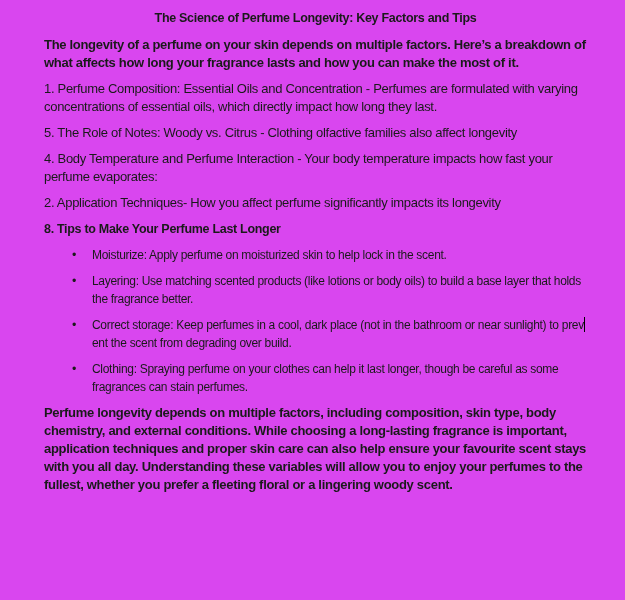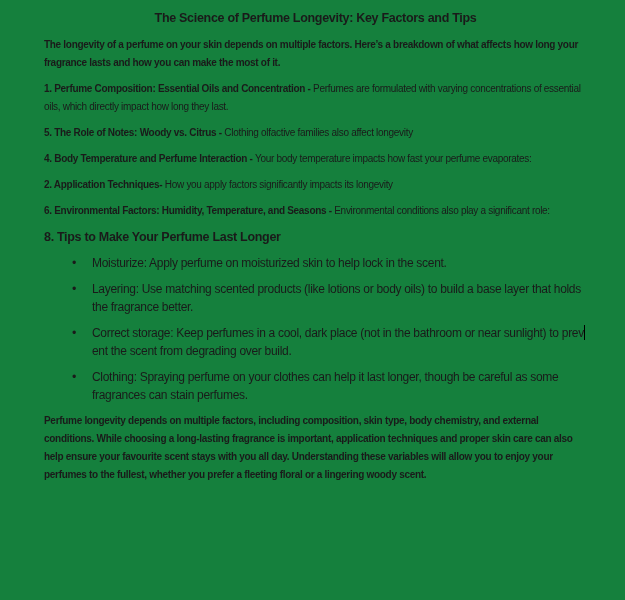--- a/index.html
+++ b/index.html
@@ -13,39 +13,39 @@
     font-family: "Liberation Sans", "DejaVu Sans", sans-serif;
     color: #1a1a1a;
     overflow: hidden;
   }
   .page {
     box-sizing: border-box;
     width: 625px;
     height: 600px;
     padding: 9px 38px 0 44px;
     overflow: hidden;
-    background: #15803d;
+    background: #d946ef;
   }
   .title {
     font-size: 12.5px;
     font-weight: 700;
     text-align: center;
     margin: 0 0 9px 0;
     line-height: 18px;
     letter-spacing: -0.3px;
   }
   .para {
-    font-size: 10px;
+    font-size: 13px;
     line-height: 18px;
     margin: 0 0 8px 0;
     letter-spacing: -0.3px;
     font-weight: 400;
   }
   .bold { font-weight: 700; }
-  .b { font-weight: 700; }
+  .b { font-weight: 400; }
   h2.para { font-size: 12.5px; margin-top: 8px; }
   ul.tips {
     list-style: none;
     margin: 0 0 8px 0;
     padding: 0;
   }
   ul.tips li {
     display: flex;
     margin: 0 0 8px 0;
   }
@@ -79,23 +79,22 @@
 
   <p class="para bold">The longevity of a perfume on your skin depends on multiple factors. Here’s a breakdown of what affects how long your fragrance lasts and how you can make the most of it.</p>
 
   <p class="para"><span class="b">1. Perfume Composition: Essential Oils and Concentration - </span><span>Perfumes are formulated with varying concentrations of essential oils, which directly impact how long they last.</span></p>
 
   <p class="para"><span class="b">5. The Role of Notes: Woody vs. Citrus - </span><span>Clothing olfactive families also affect longevity</span></p>
 
 
   <p class="para"><span class="b">4. Body Temperature and Perfume Interaction - </span><span>Your body temperature impacts how fast your perfume evaporates:</span></p>
 
-  <p class="para"><span class="b">2. Application Techniques- </span><span>How you apply factors significantly impacts its longevity</span></p>
+  <p class="para"><span class="b">2. Application Techniques- </span><span>How you affect perfume significantly impacts its longevity</span></p>
 
-  <p class="para"><span class="b">6. Environmental Factors: Humidity, Temperature, and Seasons - </span><span>Environmental conditions also play a significant role:</span></p>
 
   <h2 class="para bold">8. Tips to Make Your Perfume Last Longer</h2>
 
   <ul class="tips">
     <li>
         <span class="dot">•</span>
         <span class="li-text">Moisturize: Apply perfume on moisturized skin to help lock in the scent.</span>
       </li>
     <li>
         <span class="dot">•</span>

